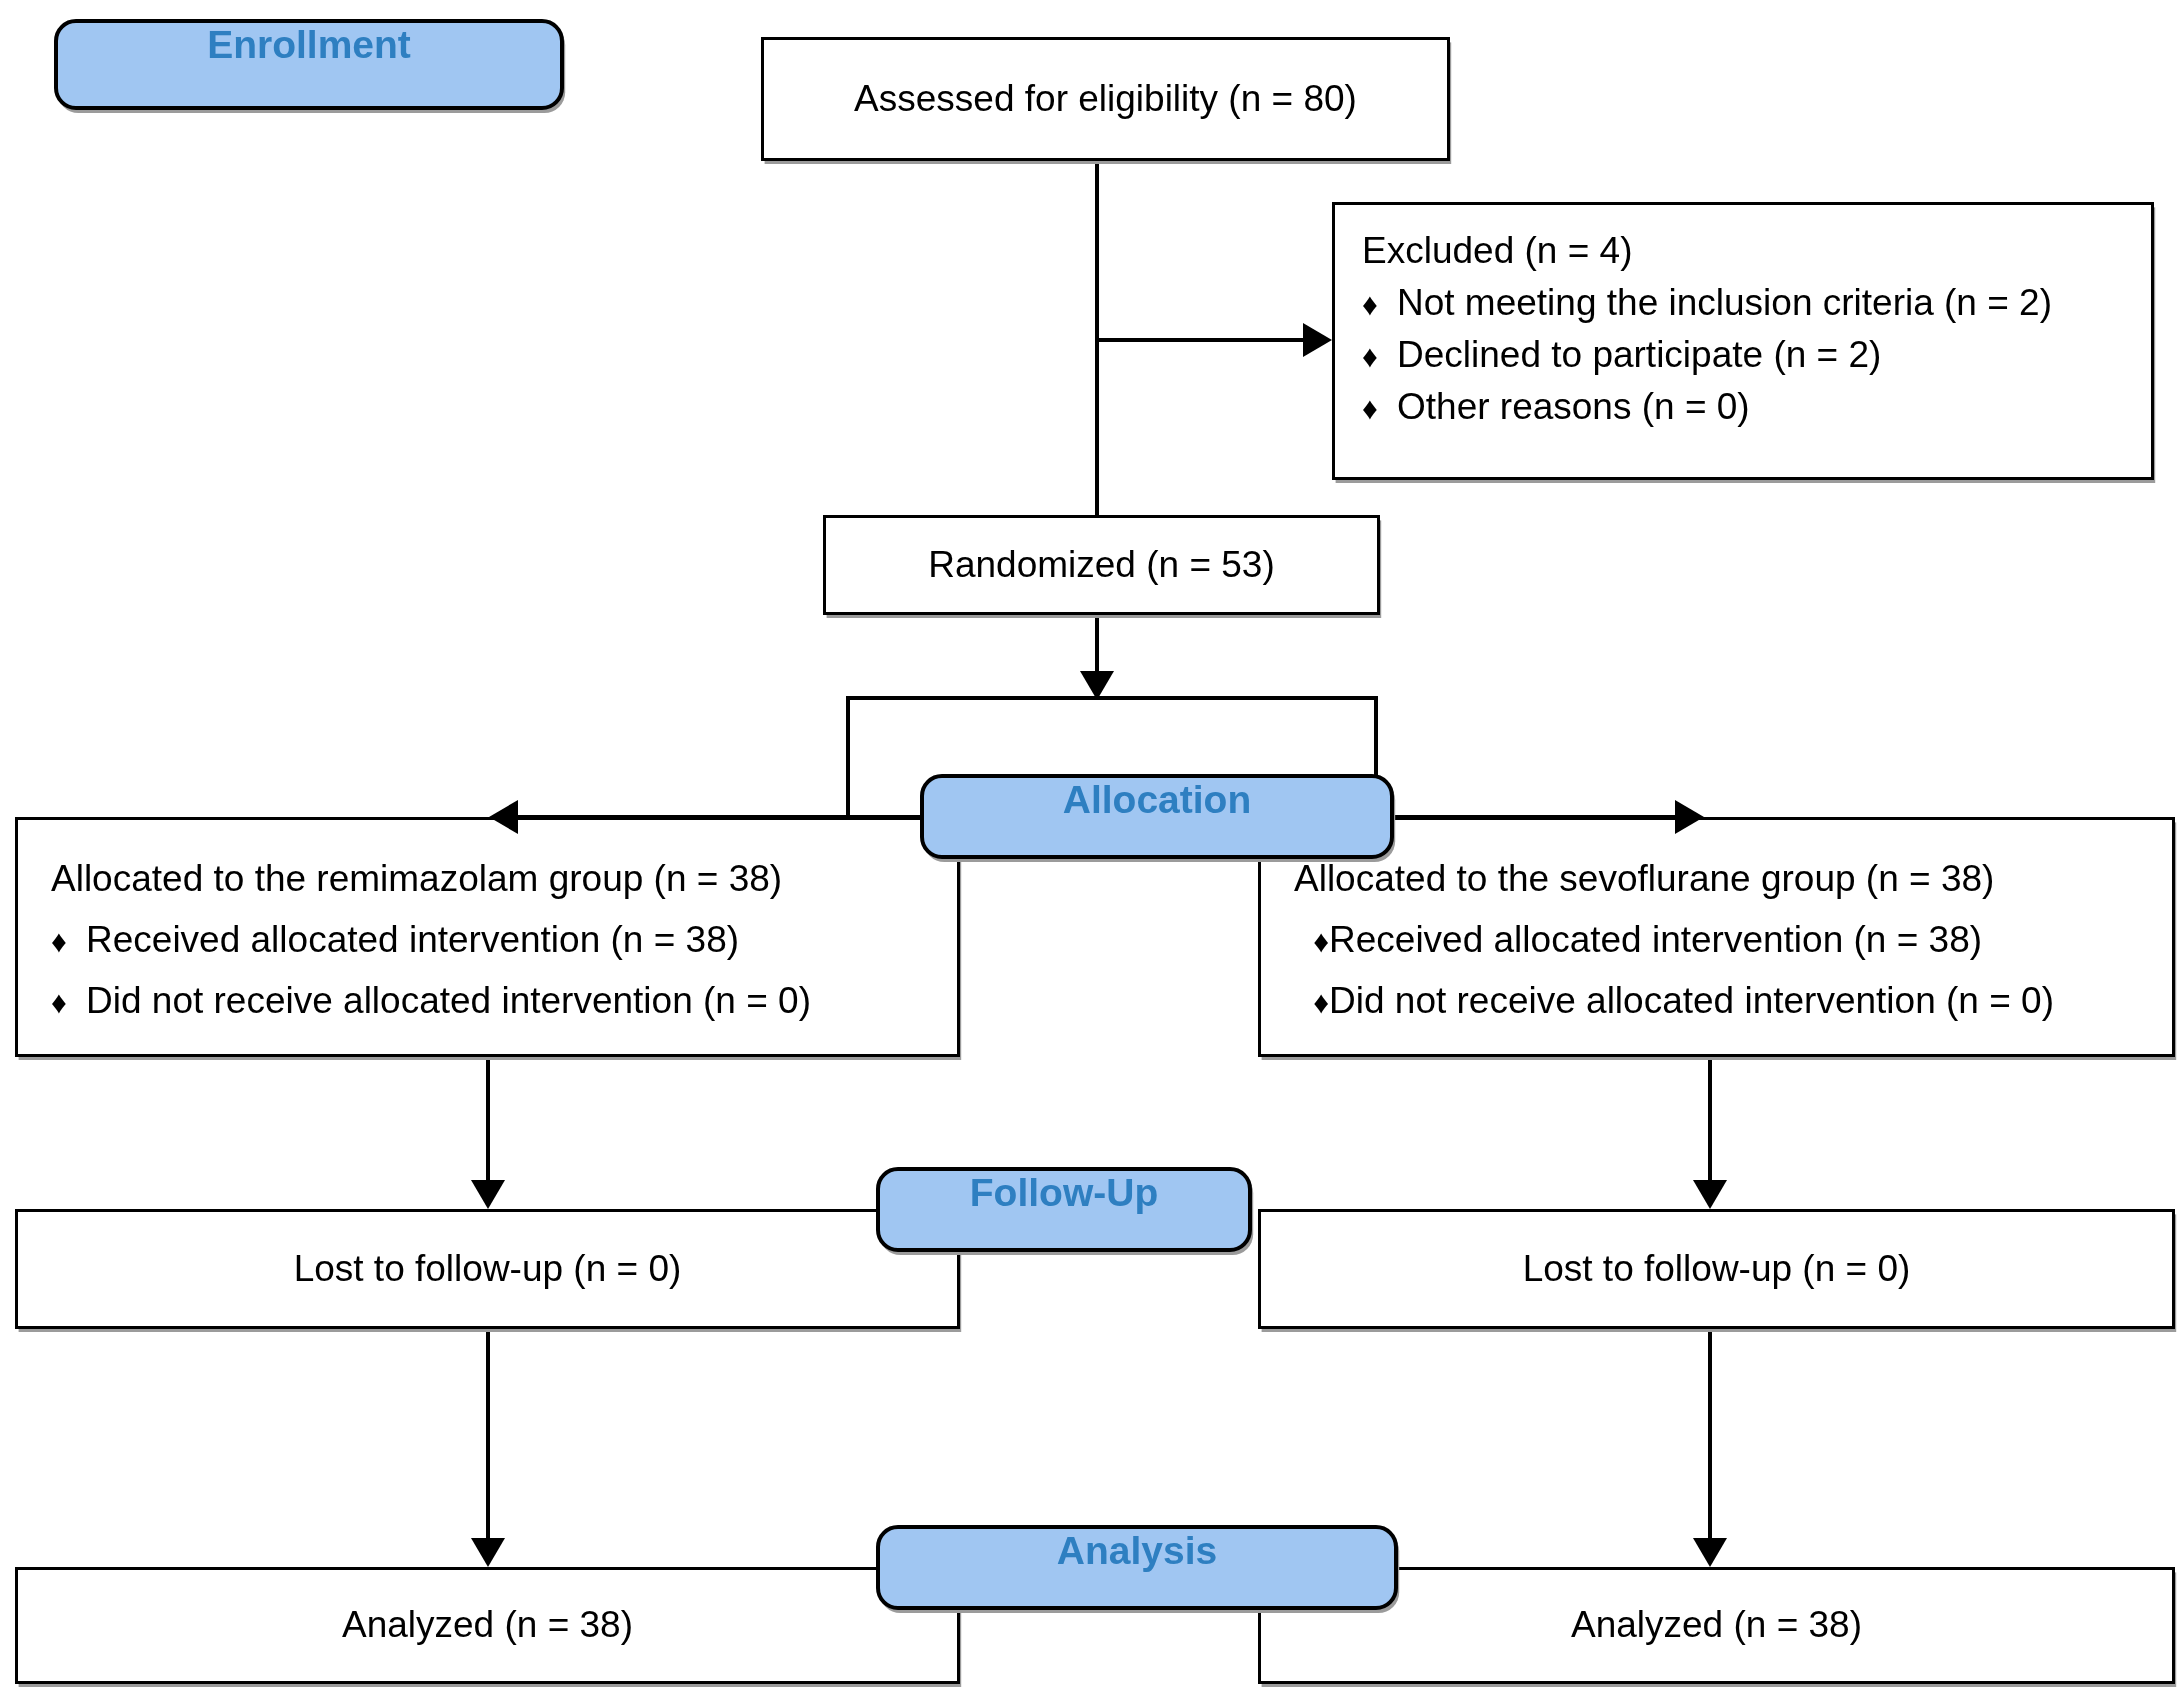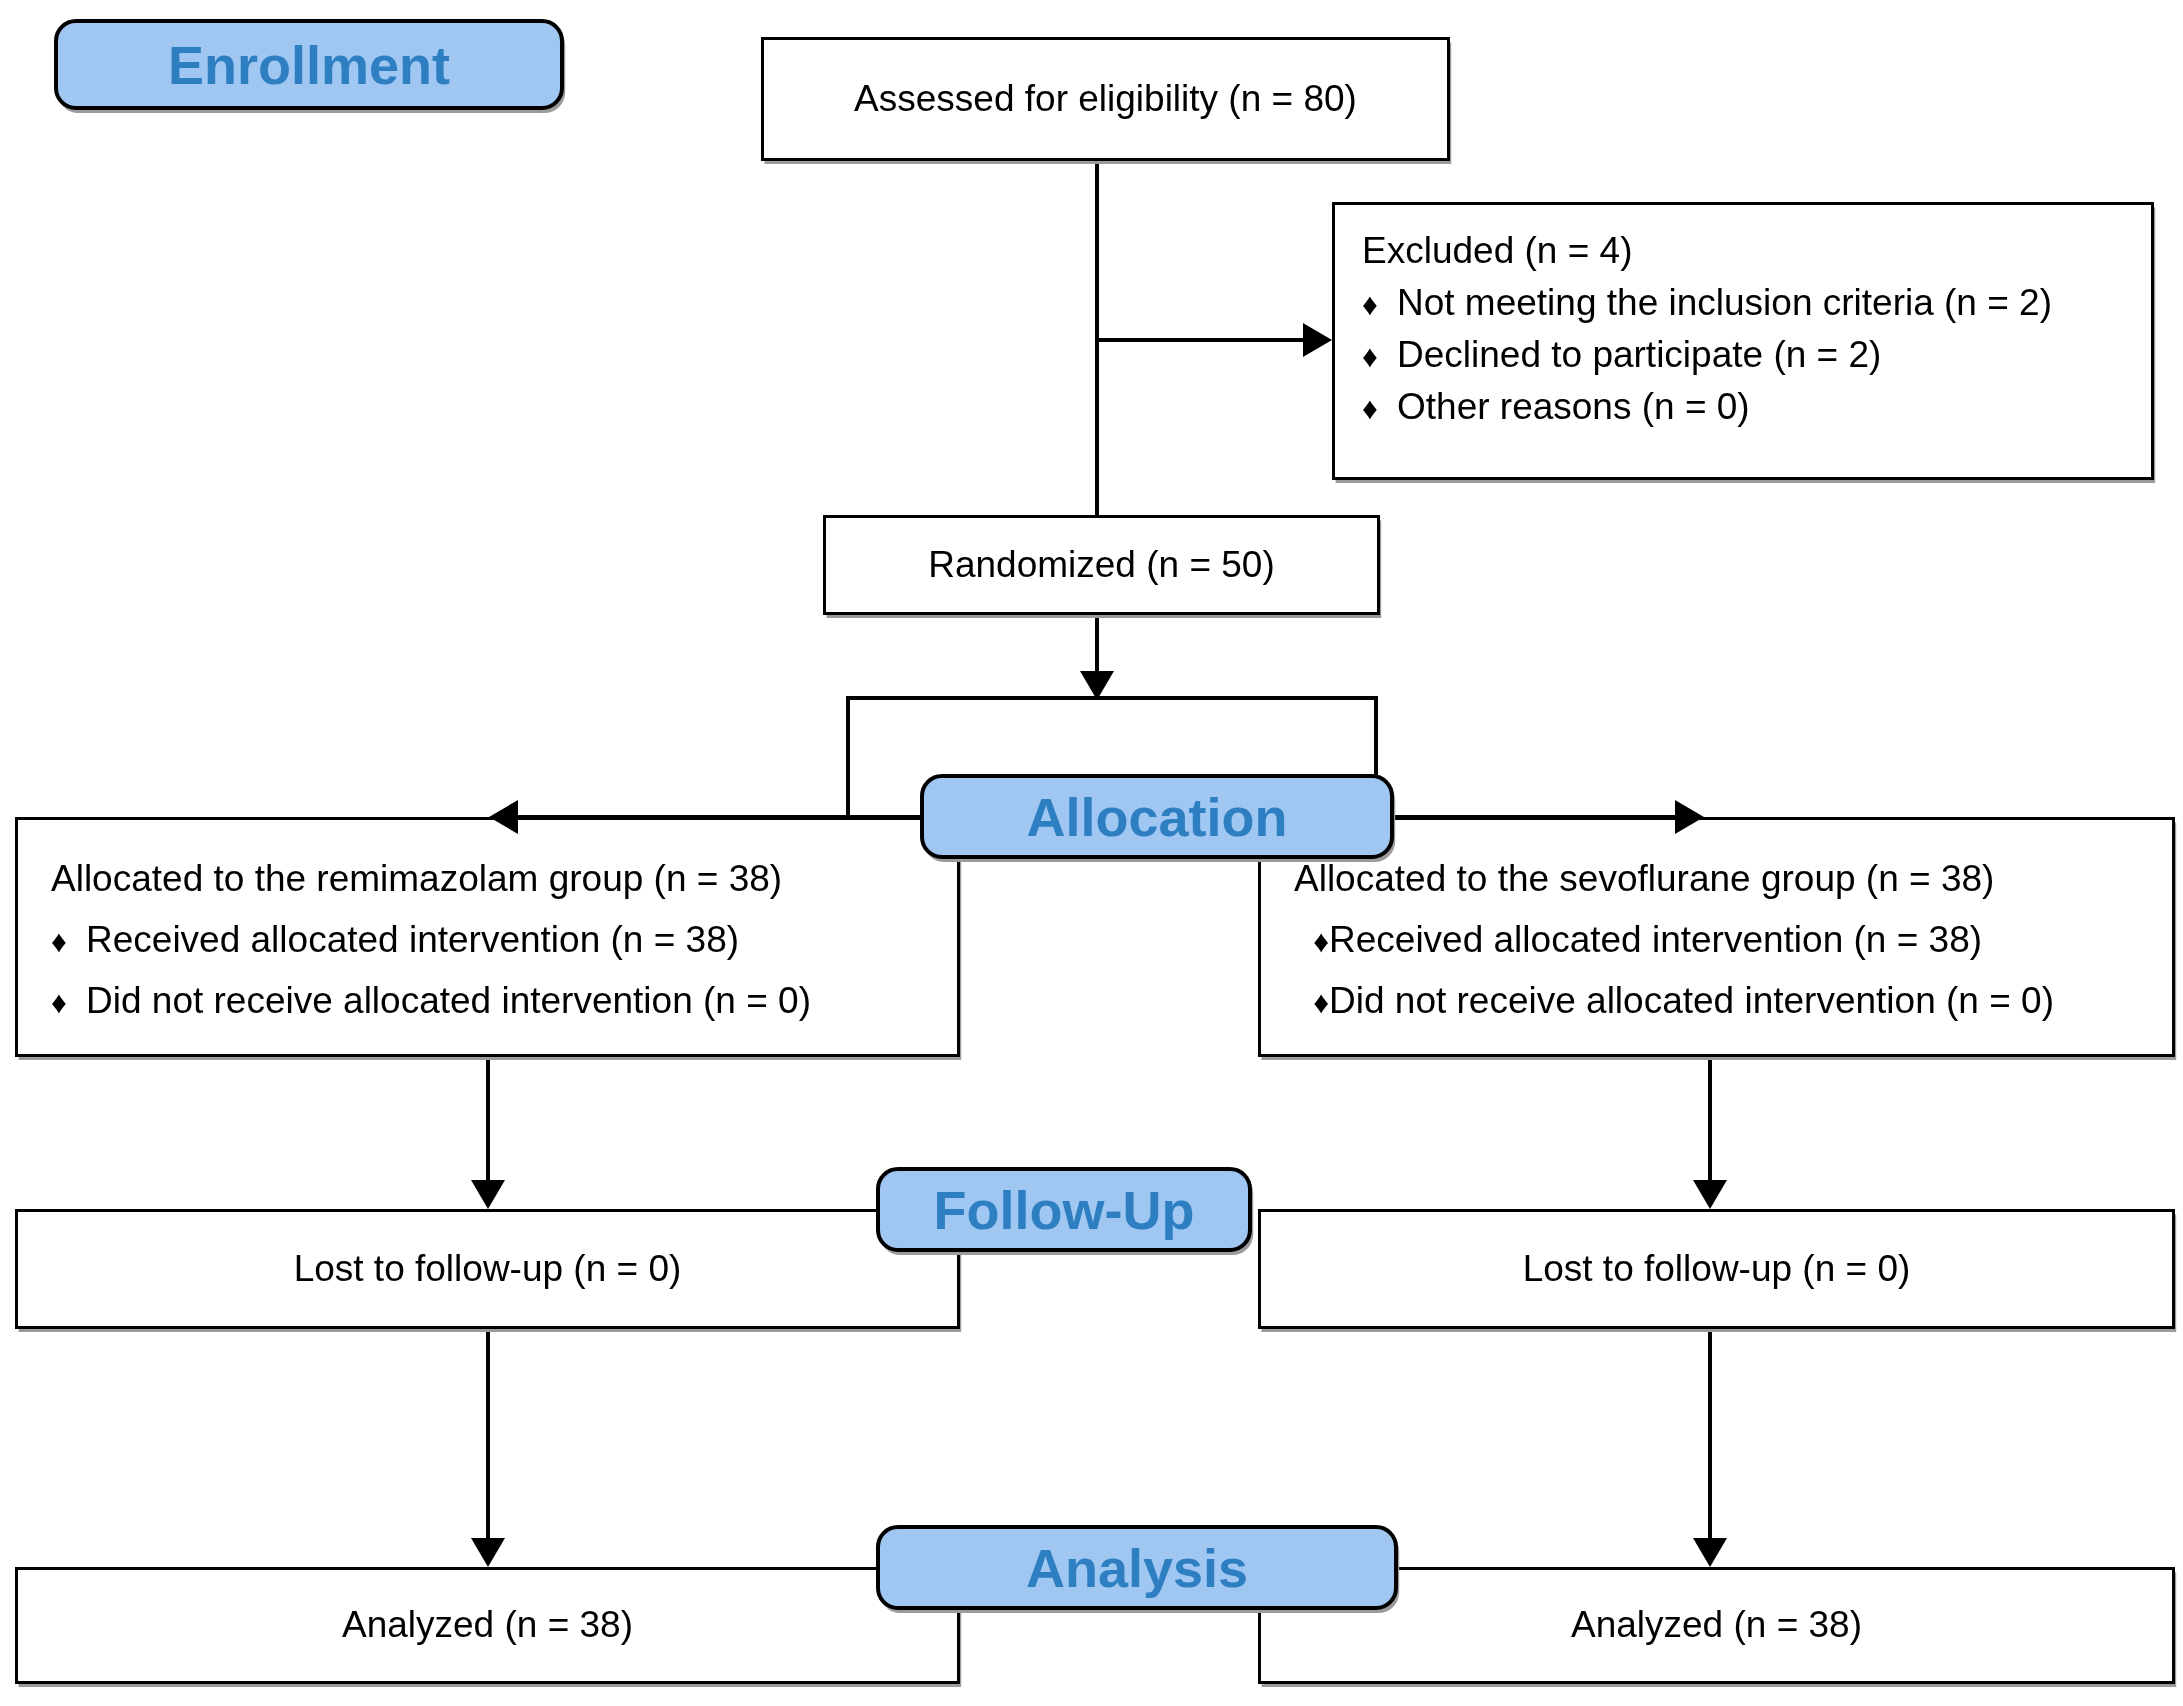--- a/index.html
+++ b/index.html
@@ -24,22 +24,22 @@
   }
   .box.center { display: flex; align-items: center; justify-content: center; text-align: center; }
   .badge {
     position: absolute;
     background: var(--badge-fill, #a0c6f2);
     border: 4.2px solid #000;
     border-radius: 22px;
     box-sizing: border-box;
     box-shadow: 2.4px 4.2px 0 -1.2px #9b9b9b;
     z-index: 6;
-    display: flex; align-items: center; justify-content: center;
-    font-size: 54px; font-weight: bold;
+    display: flex; align-items: flex-start; justify-content: center;
+    font-size: 39px; font-weight: bold;
     color: var(--badge-text, #2e7fc1);
   }
   .line { position: absolute; background: var(--line, #000); z-index: 1; }
   .arrow { position: absolute; width: 0; height: 0; z-index: 5; }
   .arrow.down  { border-left: 17px solid transparent; border-right: 17px solid transparent; border-top: 29px solid var(--line, #000); }
   .arrow.right { border-top: 17px solid transparent; border-bottom: 17px solid transparent; border-left: 29px solid var(--line, #000); }
   .arrow.left  { border-top: 17px solid transparent; border-bottom: 17px solid transparent; border-right: 29px solid var(--line, #000); }
 
   .multiline { padding: 28px 18px 0 33px; }
   .mline { display: flex; align-items: baseline; height: 61px; line-height: 61px; white-space: nowrap; }
@@ -137,21 +137,21 @@
       <span class="diam">♦</span>
       <span>Declined to participate (n = 2)</span>
     </div>
     <div class="mline">
       <span class="diam">♦</span>
       <span>Other reasons (n = 0)</span>
     </div>
   </div>
 
   <div class="box center" id="box-randomized">
-    <span>Randomized (n = 50)</span>
+    <span>Randomized (n = 53)</span>
   </div>
 
   <div class="box multiline" id="box-alloc-l">
     <div class="mline">
       <span>Allocated to the remimazolam group (n = 38)</span>
     </div>
     <div class="mline">
       <span class="diam">♦</span>
       <span>Received allocated intervention (n = 38)</span>
     </div>

